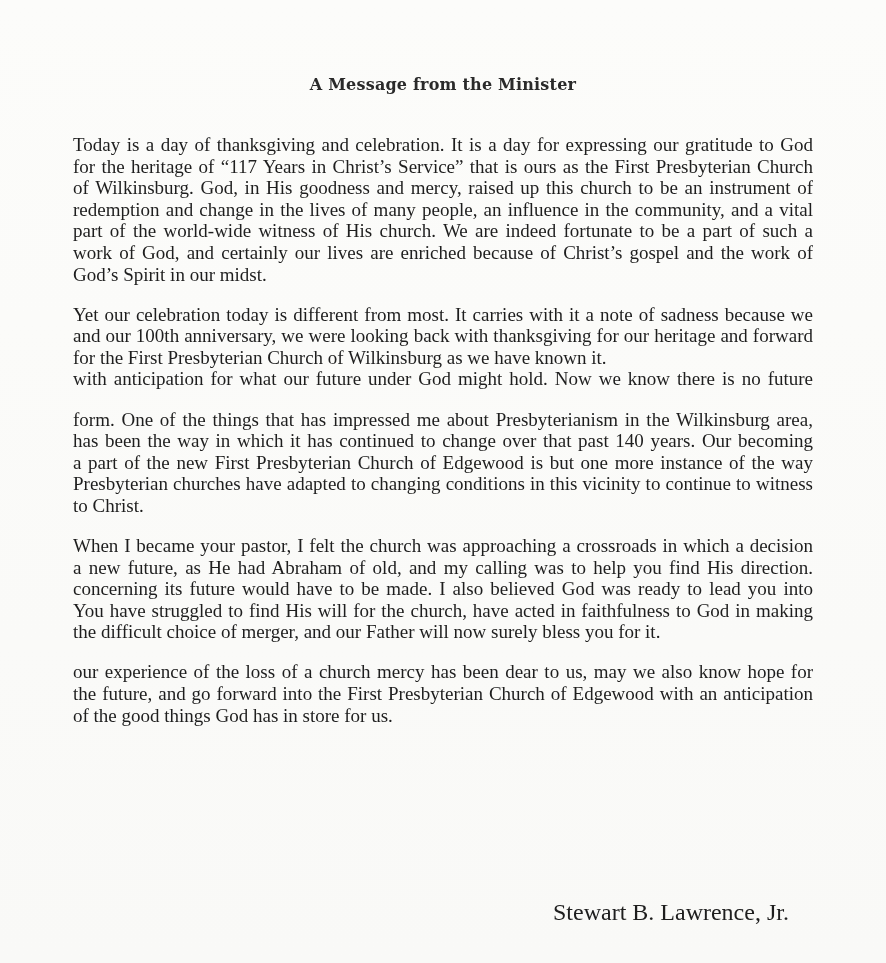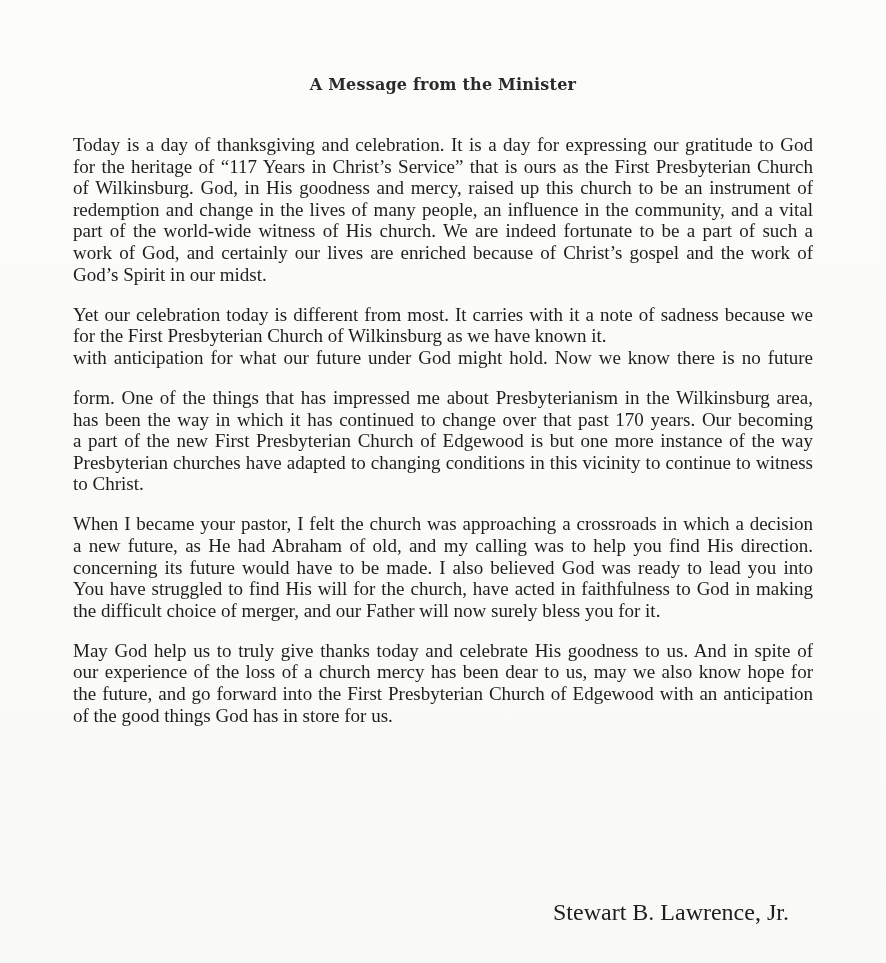--- a/index.html
+++ b/index.html
@@ -77,42 +77,42 @@
       <span class="line" style="white-space: normal; overflow: hidden;">for the heritage of “117 Years in Christ’s Service” that is ours as the First Presbyterian Church</span>
       <span class="line" style="white-space: normal; overflow: hidden;">of Wilkinsburg. God, in His goodness and mercy, raised up this church to be an instrument of</span>
       <span class="line" style="white-space: normal; overflow: hidden;">redemption and change in the lives of many people, an influence in the community, and a vital</span>
       <span class="line" style="white-space: normal; overflow: hidden;">part of the world-wide witness of His church. We are indeed fortunate to be a part of such a</span>
       <span class="line" style="white-space: normal; overflow: hidden;">work of God, and certainly our lives are enriched because of Christ’s gospel and the work of</span>
       <span class="line last" style="white-space: normal; overflow: hidden;">God’s Spirit in our midst.</span>
     </div>
 
     <div class="para">
       <span class="line" style="white-space: normal; overflow: hidden;">Yet our celebration today is different from most. It carries with it a note of sadness because we</span>
+      <span class="line" style="white-space: normal; overflow: hidden;">and our 100th anniversary, we were looking back with thanksgiving for our heritage and forward</span>
       <span class="line last" style="white-space: normal; overflow: hidden;">for the First Presbyterian Church of Wilkinsburg as we have known it.</span>
       <span class="line" style="white-space: normal; overflow: hidden;">with anticipation for what our future under God might hold. Now we know there is no future</span>
     </div>
 
     <div class="para">
       <span class="line" style="white-space: normal; overflow: hidden;">form. One of the things that has impressed me about Presbyterianism in the Wilkinsburg area,</span>
-      <span class="line" style="white-space: normal; overflow: hidden;">has been the way in which it has continued to change over that past 170 years. Our becoming</span>
+      <span class="line" style="white-space: normal; overflow: hidden;">has been the way in which it has continued to change over that past 140 years. Our becoming</span>
       <span class="line" style="white-space: normal; overflow: hidden;">a part of the new First Presbyterian Church of Edgewood is but one more instance of the way</span>
       <span class="line" style="white-space: normal; overflow: hidden;">Presbyterian churches have adapted to changing conditions in this vicinity to continue to witness</span>
       <span class="line last" style="white-space: normal; overflow: hidden;">to Christ.</span>
     </div>
 
     <div class="para">
       <span class="line" style="white-space: normal; overflow: hidden;">When I became your pastor, I felt the church was approaching a crossroads in which a decision</span>
       <span class="line" style="white-space: normal; overflow: hidden;">a new future, as He had Abraham of old, and my calling was to help you find His direction.</span>
       <span class="line" style="white-space: normal; overflow: hidden;">concerning its future would have to be made. I also believed God was ready to lead you into</span>
       <span class="line" style="white-space: normal; overflow: hidden;">You have struggled to find His will for the church, have acted in faithfulness to God in making</span>
       <span class="line last" style="white-space: normal; overflow: hidden;">the difficult choice of merger, and our Father will now surely bless you for it.</span>
     </div>
 
     <div class="para">
-      <span class="line" style="white-space: normal; overflow: hidden;">May God help us to truly give thanks today and celebrate His goodness to us. And in spite of</span>
       <span class="line" style="white-space: normal; overflow: hidden;">our experience of the loss of a church mercy has been dear to us, may we also know hope for</span>
       <span class="line" style="white-space: normal; overflow: hidden;">the future, and go forward into the First Presbyterian Church of Edgewood with an anticipation</span>
       <span class="line last" style="white-space: normal; overflow: hidden;">of the good things God has in store for us.</span>
     </div>
   </div>
 
   <div class="signature">Stewart B. Lawrence, Jr.</div>
 </div>
 
 </body></html>

